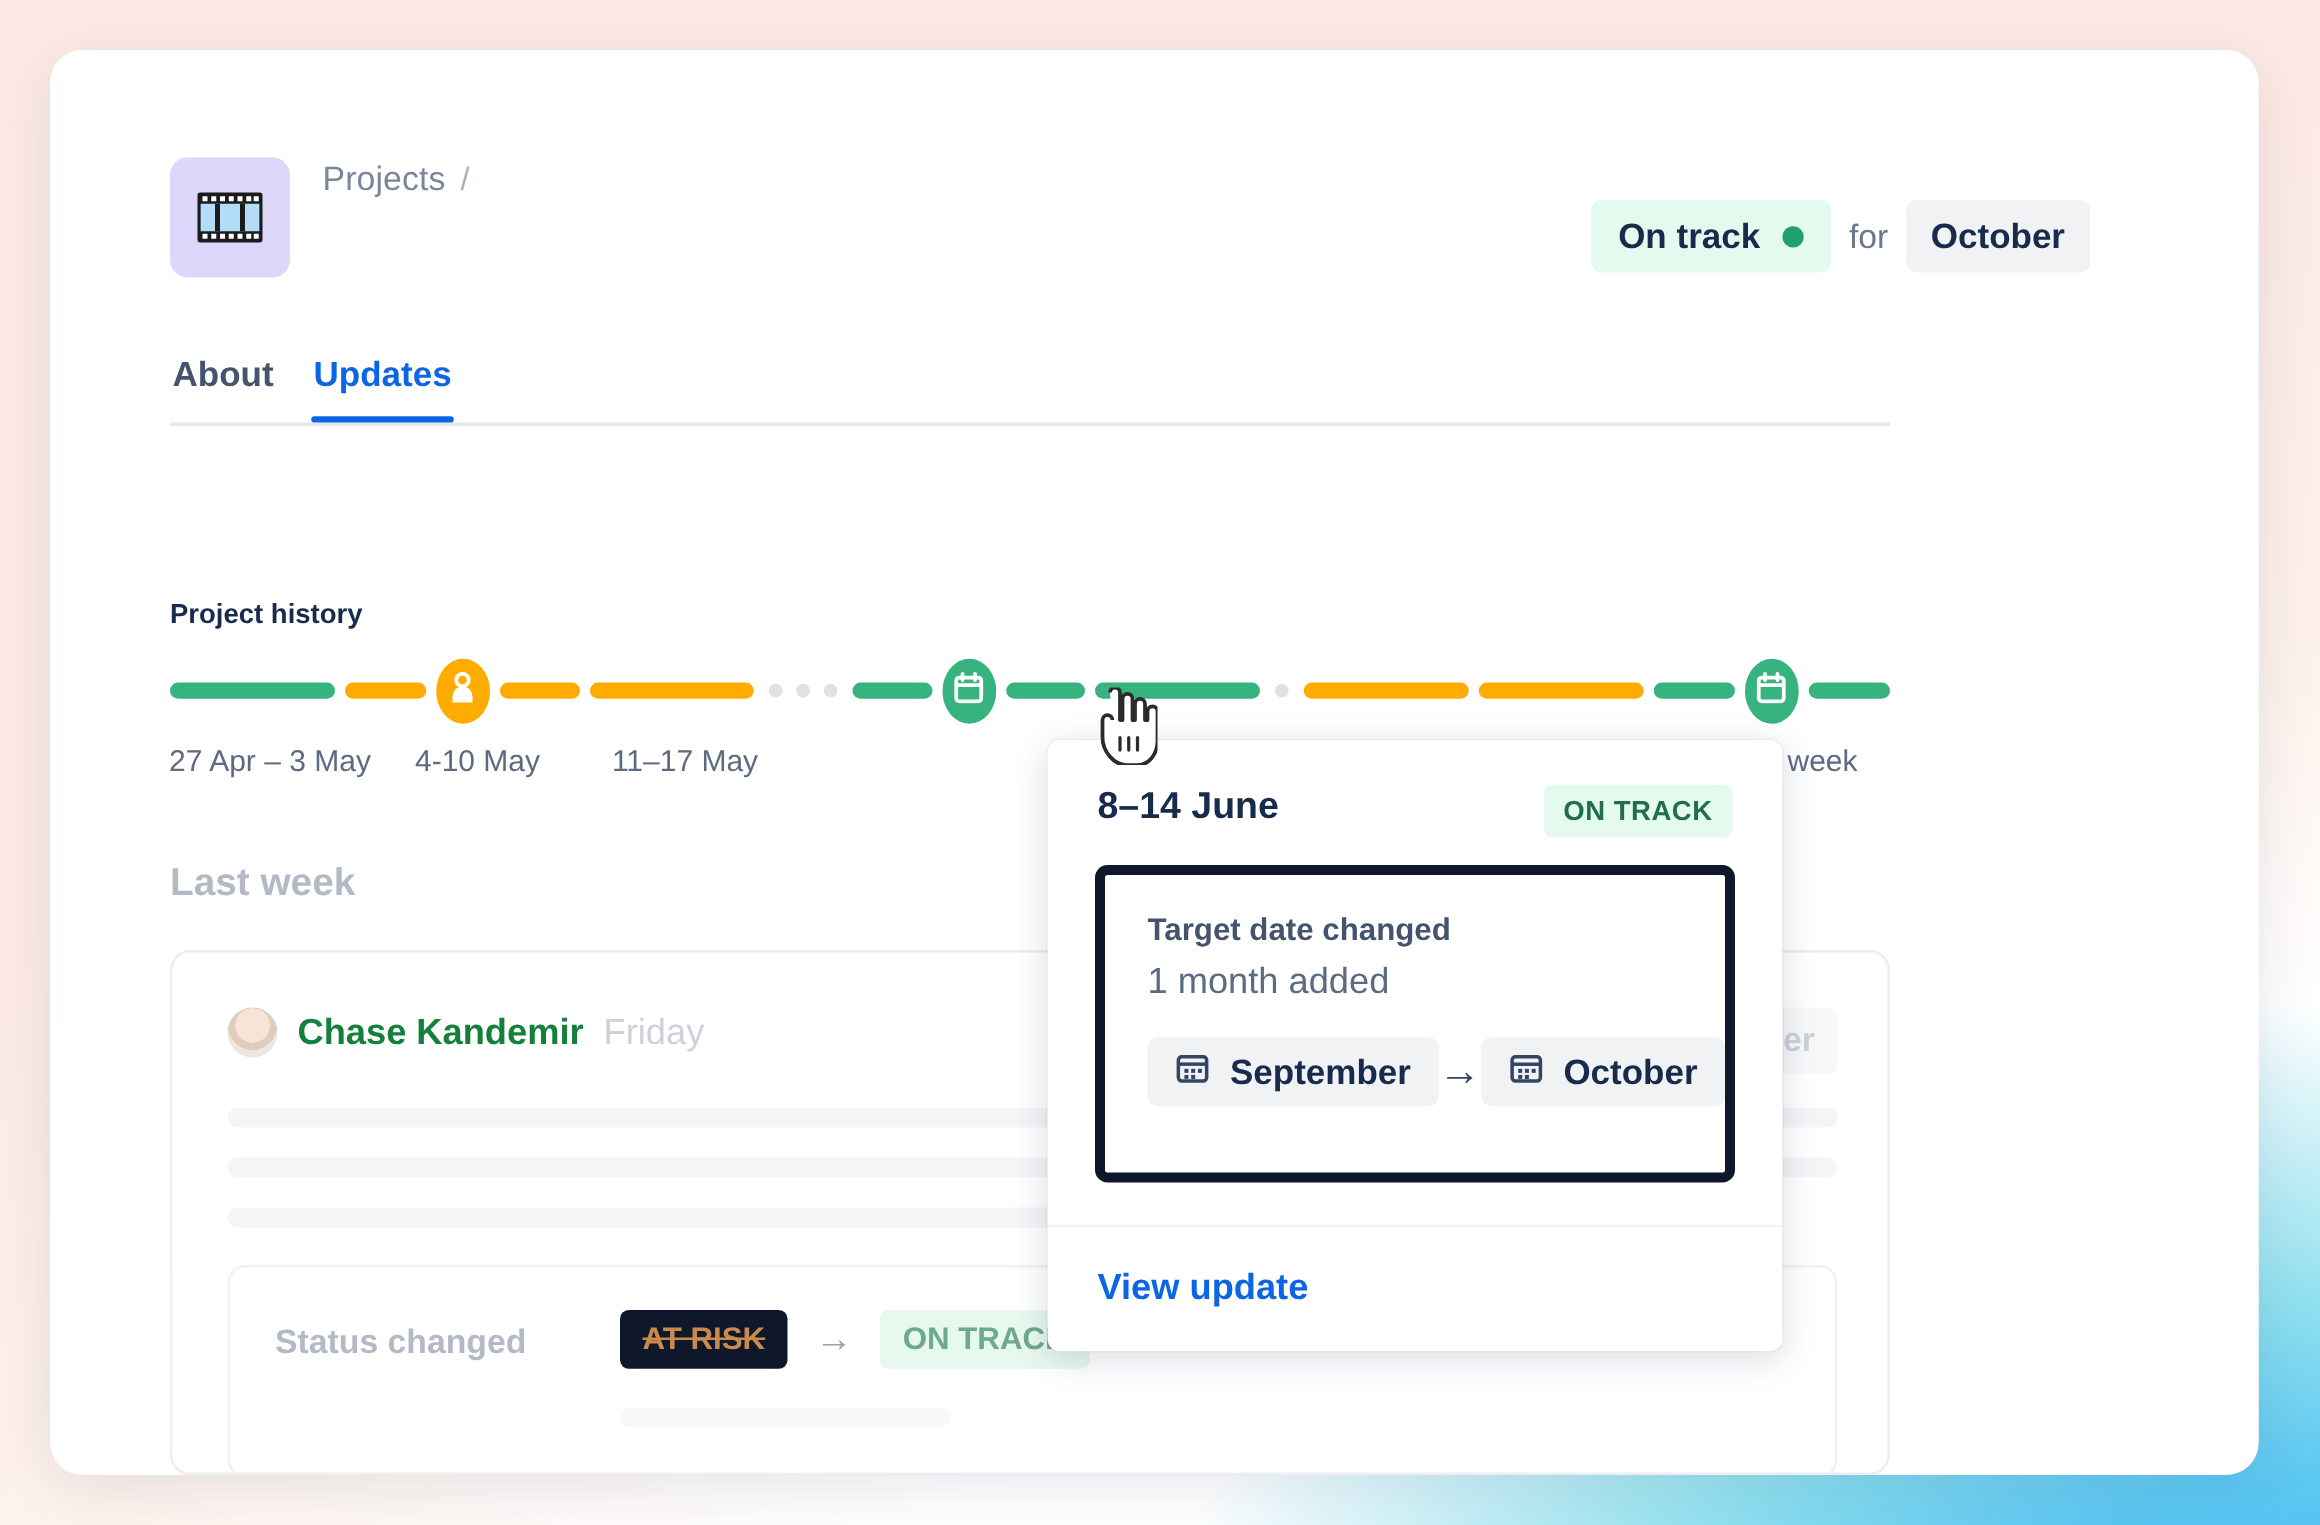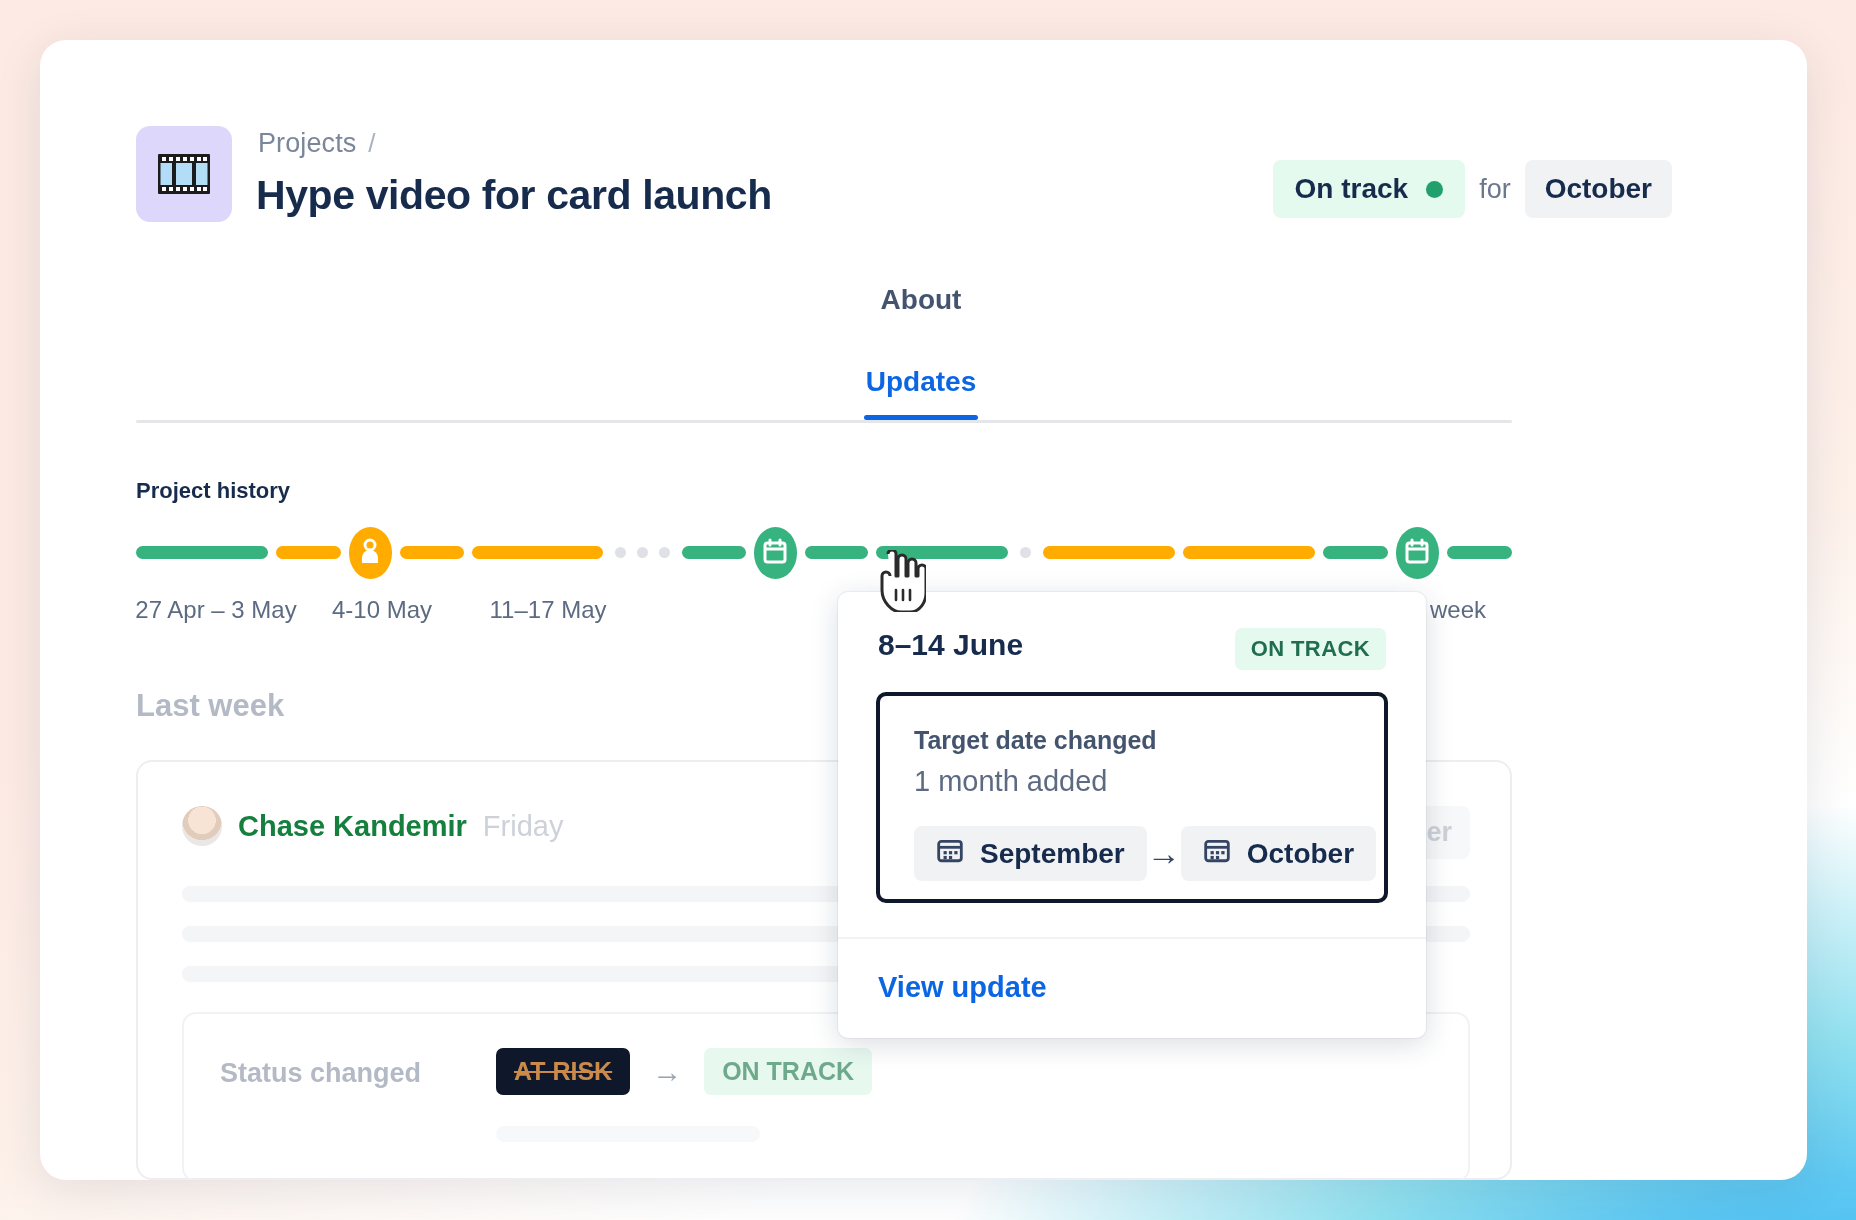--- a/index.html
+++ b/index.html
@@ -77,21 +77,21 @@
     background: #f1f2f4;
     border-radius: 8px;
     padding: 13px 20px;
     font-size: 28px; font-weight: 700; color: #172b4d;
   }
 
   
   .tabs {
     position: absolute; left: 96px; top: 244px; width: 1570px;
   }
-  .tab-row { display: flex; gap: 28px; align-items: center; flex-direction: column; }
+  .tab-row { display: flex; gap: 28px; align-items: flex-start; }
   .tab {
     font-size: 28px; font-weight: 700;
     padding: 0 2px 22px 2px;
     position: relative;
   }
   .tab.inactive { color: #44546f; }
   .tab.active { color: #0c66e4; }
   .tab.active::after {
     content: ""; position: absolute; left: 0; right: 0; bottom: 0;
     height: 5px; background: #0c66e4; border-radius: 3px;
@@ -233,22 +233,22 @@
     padding: 36px 40px 22px 40px;
   }
   .pop-title { font-size: 30px; font-weight: 700; color: #172b4d; }
   .pop-badge {
     background: #e4faee; border-radius: 7px;
     padding: 8px 16px; font-size: 22px; font-weight: 700;
     color: #216e4e; letter-spacing: .4px;
   }
   .pop-body { padding: 0 38px 10px 38px; }
   .pop-inner {
-    border: 4px solid #0f172a; border-radius: 10px;
-    padding: 30px 34px 18px 34px;
+    border: 8px solid #0f172a; border-radius: 10px;
+    padding: 30px 34px 53px 34px;
   }
   .pop-k { font-size: 25px; font-weight: 700; color: #44546f; }
   .pop-v { font-size: 29px; color: #5d6b82; margin-top: 10px; }
   .pop-pills {
     margin-top: 28px;
     display: flex; align-items: center; 
   }
   .pop-pill {
     background: #f1f2f4; border-radius: 8px;
     padding: 10px 22px; font-size: 28px; font-weight: 700; color: #172b4d;
@@ -301,21 +301,20 @@
           <rect x="34" y="9" width="4" height="22" fill="#1c1c1c"></rect>
         </svg>
       </span>
     </div>
 
     <div class="breadcrumb">
       <span class="crumb">Projects</span>
       <span class="sep">/</span>
     </div>
 
-    <div class="page-title">Hype video for card launch</div>
 
     <div class="status-area">
       <div class="status-pill">
         <span class="label">On track</span>
         <span class="dot-green"></span>
       </div>
       <span class="for-word">for</span>
       <div class="month-pill">October</div>
     </div>
   </div>

